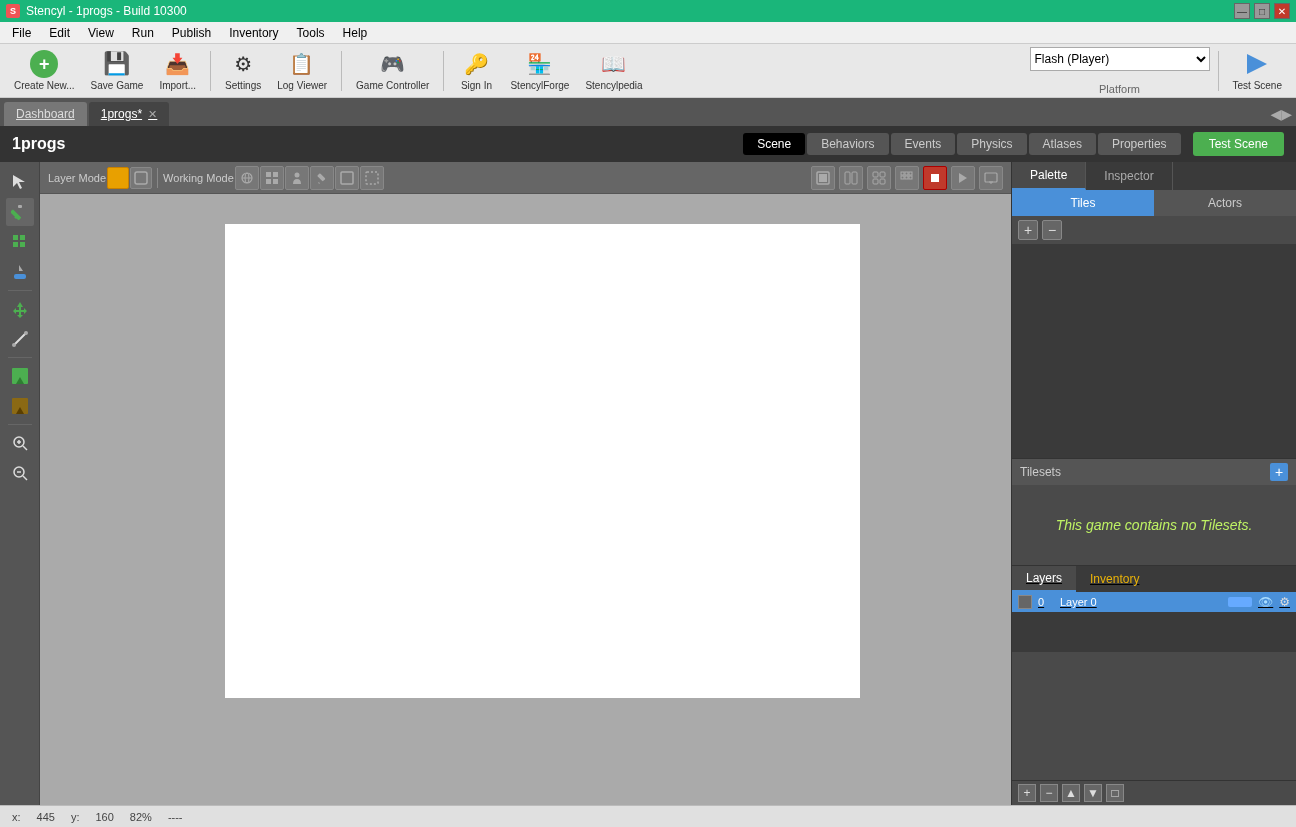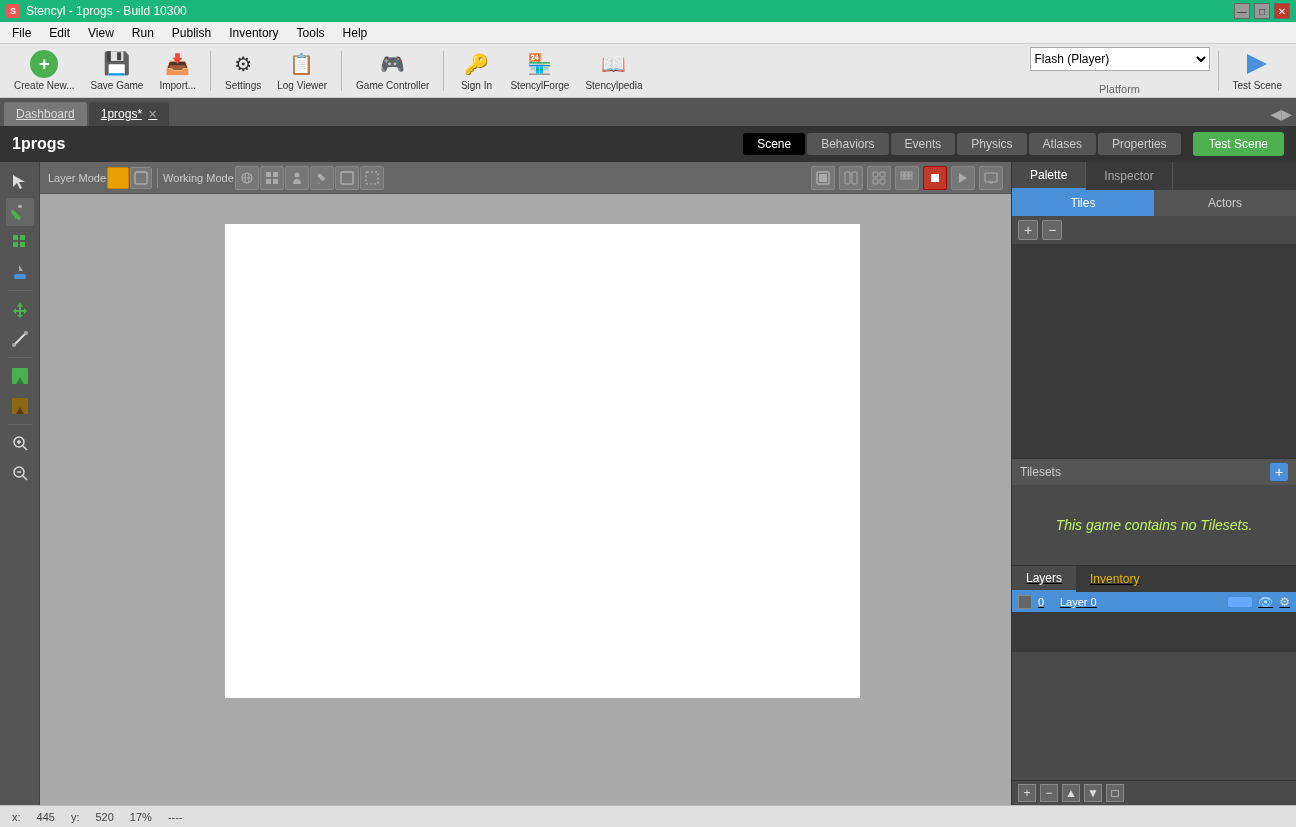--- a/index.html
+++ b/index.html
@@ -792,16 +792,16 @@
       <div class="layer-ctrl-btn">▼</div>
       <div class="layer-ctrl-btn">□</div>
     </div>
   </div>
 </div>
 
 <div id="status-bar">
   <span>x:</span>
   <span>445</span>
   <span>y:</span>
-  <span>520</span>
-  <span>17%</span>
+  <span>160</span>
+  <span>82%</span>
   <span>----</span>
 </div>
 
 </body></html>

